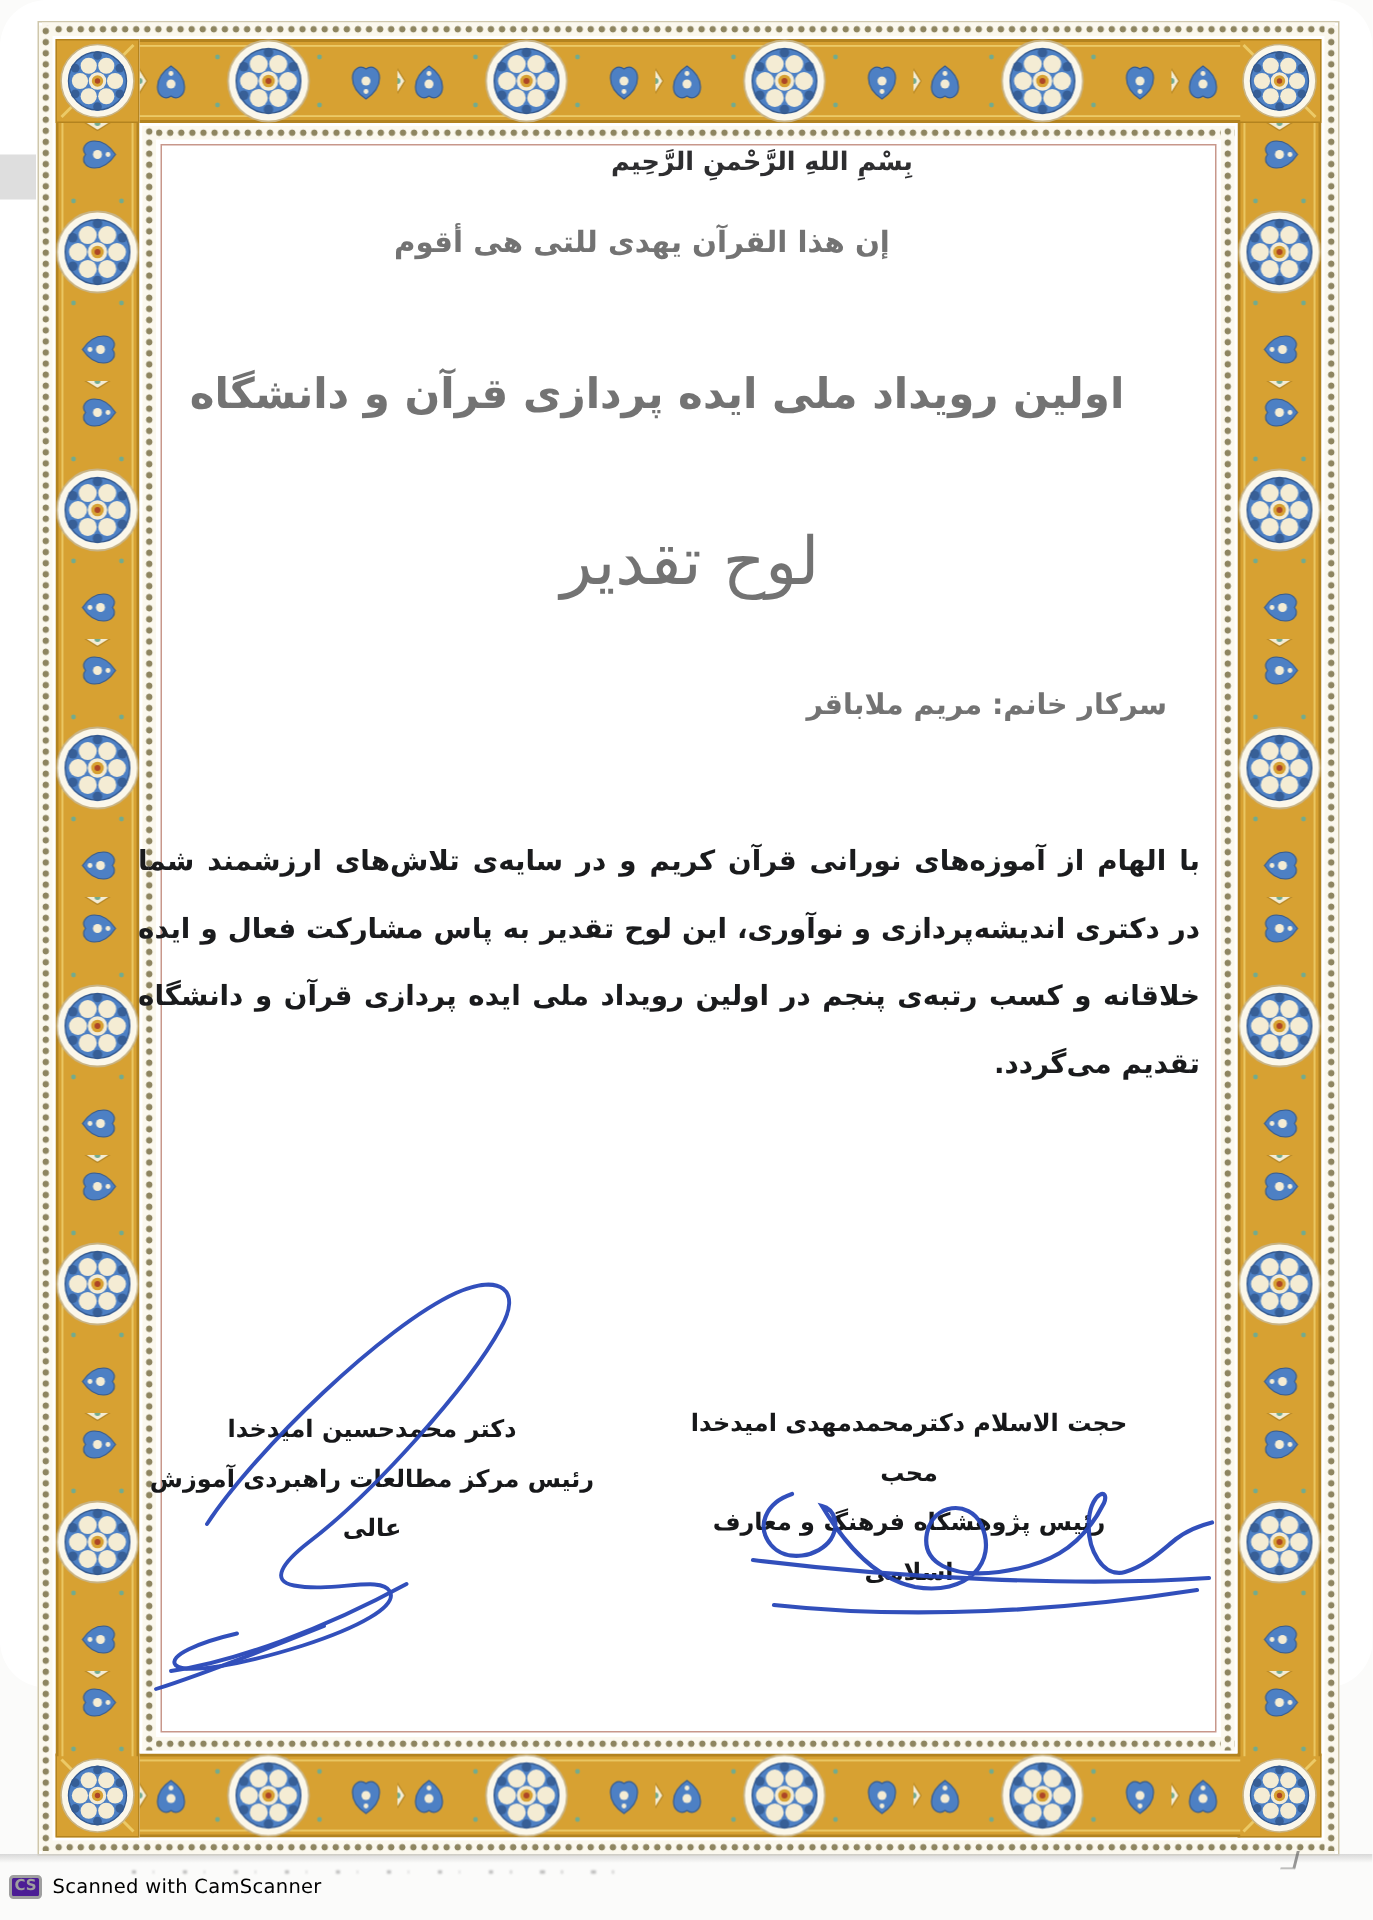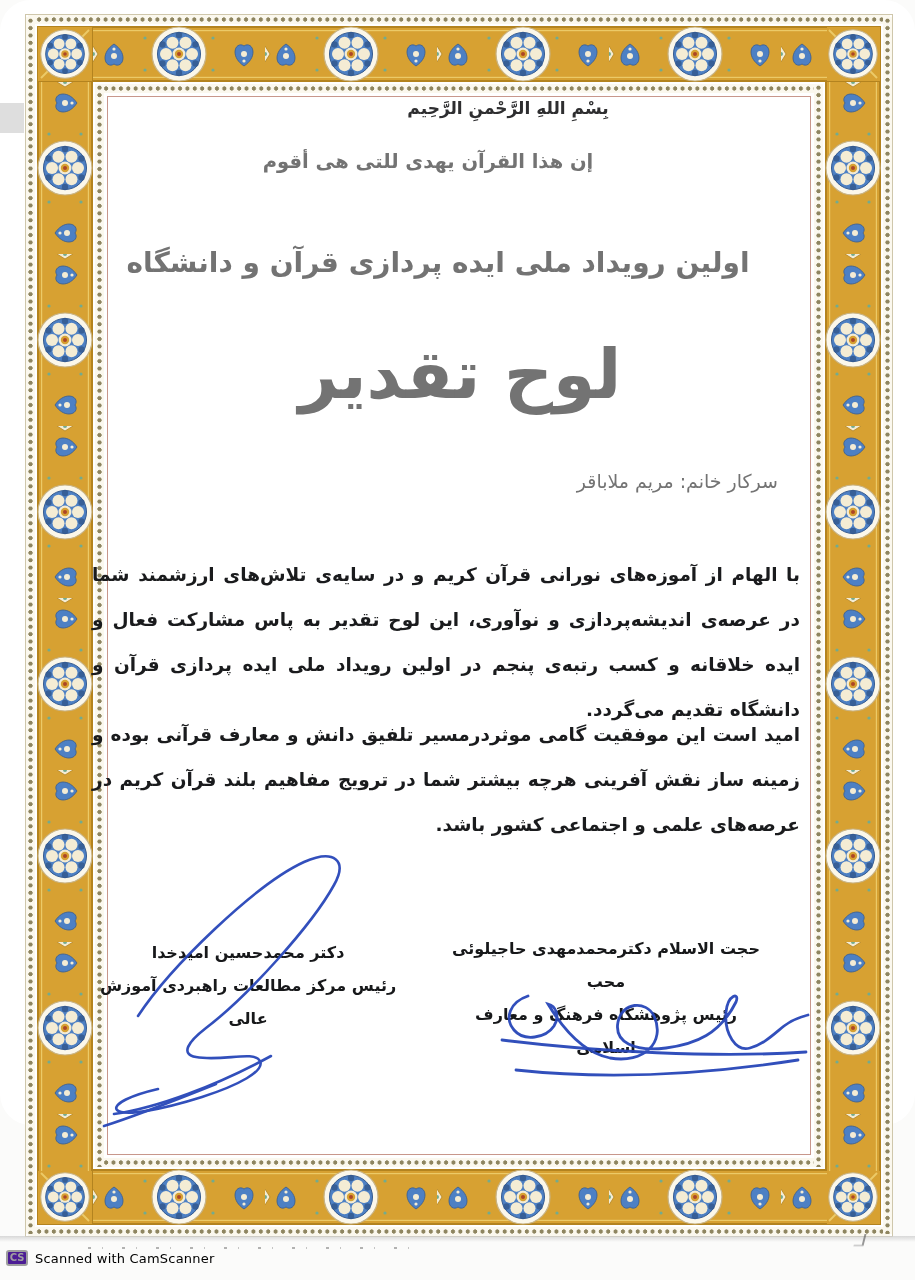--- a/index.html
+++ b/index.html
@@ -29,23 +29,23 @@
   .c-tl{left:11px;top:11px;} .c-tr{right:11px;top:11px;}
   .c-bl{left:11px;bottom:11px;} .c-br{right:11px;bottom:11px;}
   .content-ring { position:absolute; inset:81px; border:1px solid rgba(155,66,44,.55); }
 
   
   .txt { position:absolute; direction:rtl; color:#737373; white-space:nowrap; }
   .bismillah { top:98px; left:508px; transform:translateX(-50%);
                font-size:17px; font-weight:600; color:#2e2e30; }
   .verse { top:150px; left:428px; transform:translateX(-50%); font-size:19.5px; font-weight:bold; }
   .event-title { top:246px; left:438px; transform:translateX(-50%); font-size:28px; font-weight:bold; }
-  .main-title { top:322px; left:460px; transform:translateX(-50%); font-size:68px;
-                font-weight:bold; line-height:105px; }
-  .recipient { top:470px; right:137px; font-size:19px; font-weight:normal; }
+  .main-title { top:322px; left:460px; transform:translateX(-50%); font-size:44px;
+                font-weight:normal; line-height:105px; }
+  .recipient { top:459px; right:137px; font-size:19px; font-weight:bold; }
   .para { position:absolute; direction:rtl; text-align:justify; color:#1a1b1d;
           left:92px; width:708px; font-size:18.5px; font-weight:bold; line-height:45px; }
   .para-1 { top:552px; } .para-2 { top:712px; }
   .sig-block { position:absolute; direction:rtl; text-align:center; font-weight:bold;
                font-size:16px; line-height:33px; color:#17181a; width:320px; }
   .sig-right-block { left:446px; top:932px; }
   .sig-left-block { left:88px; top:936px; }
   .sig-svg { position:absolute; overflow:visible; }
   .sig-right-draw { left:498px; top:990px; }
   .sig-left-draw { left:96px; top:848px; }
@@ -189,25 +189,24 @@
     <div class="bead-v bi-left"></div>
     <div class="bead-v bi-right"></div>
     <div class="content-ring"></div>
   </div>
 
   <div class="txt bismillah">بِسْمِ اللهِ الرَّحْمنِ الرَّحِیم</div>
   <div class="txt verse">إن هذا القرآن یهدی للتی هی أقوم</div>
   <div class="txt event-title">اولین رویداد ملی ایده پردازی قرآن و دانشگاه</div>
   <div class="txt main-title">لوح تقدیر</div>
   <div class="txt recipient">سرکار خانم: مریم ملاباقر</div>
-  <div class="para para-1">با الهام از آموزه‌های نورانی قرآن کریم و در سایه‌ی تلاش‌های ارزشمند شما در عرصه‌ی اندیشه‌پردازی و نوآوری، این لوح تقدیر به پاس مشارکت فعال و ایده خلاقانه و کسب رتبه‌ی پنجم در اولین رویداد ملی ایده پردازی قرآن و دانشگاه تقدیم می‌گردد.</div>
-  <div class="para para-2">امید است این موفقیت گامی موثردرمسیر تلفیق دانش و معارف قرآنی بوده و زمینه ساز نقش آفرینی هرچه بیشتر شما در ترویج مفاهیم بلند قرآن کریم در عرصه‌های علمی و اجتماعی کشور باشد.</div>
+  <div class="para para-1">با الهام از آموزه‌های نورانی قرآن کریم و در سایه‌ی تلاش‌های ارزشمند شما در دکتر‌ی اندیشه‌پردازی و نوآوری، این لوح تقدیر به پاس مشارکت فعال و ایده خلاقانه و کسب رتبه‌ی پنجم در اولین رویداد ملی ایده پردازی قرآن و دانشگاه تقدیم می‌گردد.</div>
 
   <div class="sig-block sig-right-block">
-    <div>حجت الاسلام دکترمحمدمهدی حاجیلوئی محب</div>
+    <div>حجت الاسلام دکترمحمدمهدی امیدخدا محب</div>
     <div>رئیس پژوهشگاه فرهنگ و معارف اسلامی</div>
   </div>
   <div class="sig-block sig-left-block">
     <div>دکتر محمدحسین امیدخدا</div>
     <div>رئیس مرکز مطالعات راهبردی آموزش عالی</div>
   </div>
 
   <svg class="sig-svg sig-left-draw" width="260" height="282" viewBox="0 0 260 282" fill="none">
     <g stroke="#2746b8" stroke-width="2.6" stroke-linecap="round" fill="none" opacity=".95">
       <path d="M 42 168 C 75 118 160 36 208 14 C 238 1 252 12 238 37 C 216 77 152 148 110 180 C 92 194 84 206 100 209 C 126 214 158 202 164 213 C 169 223 143 237 106 249 C 68 261 28 269 21 262 C 16 256 36 247 62 241"></path>

